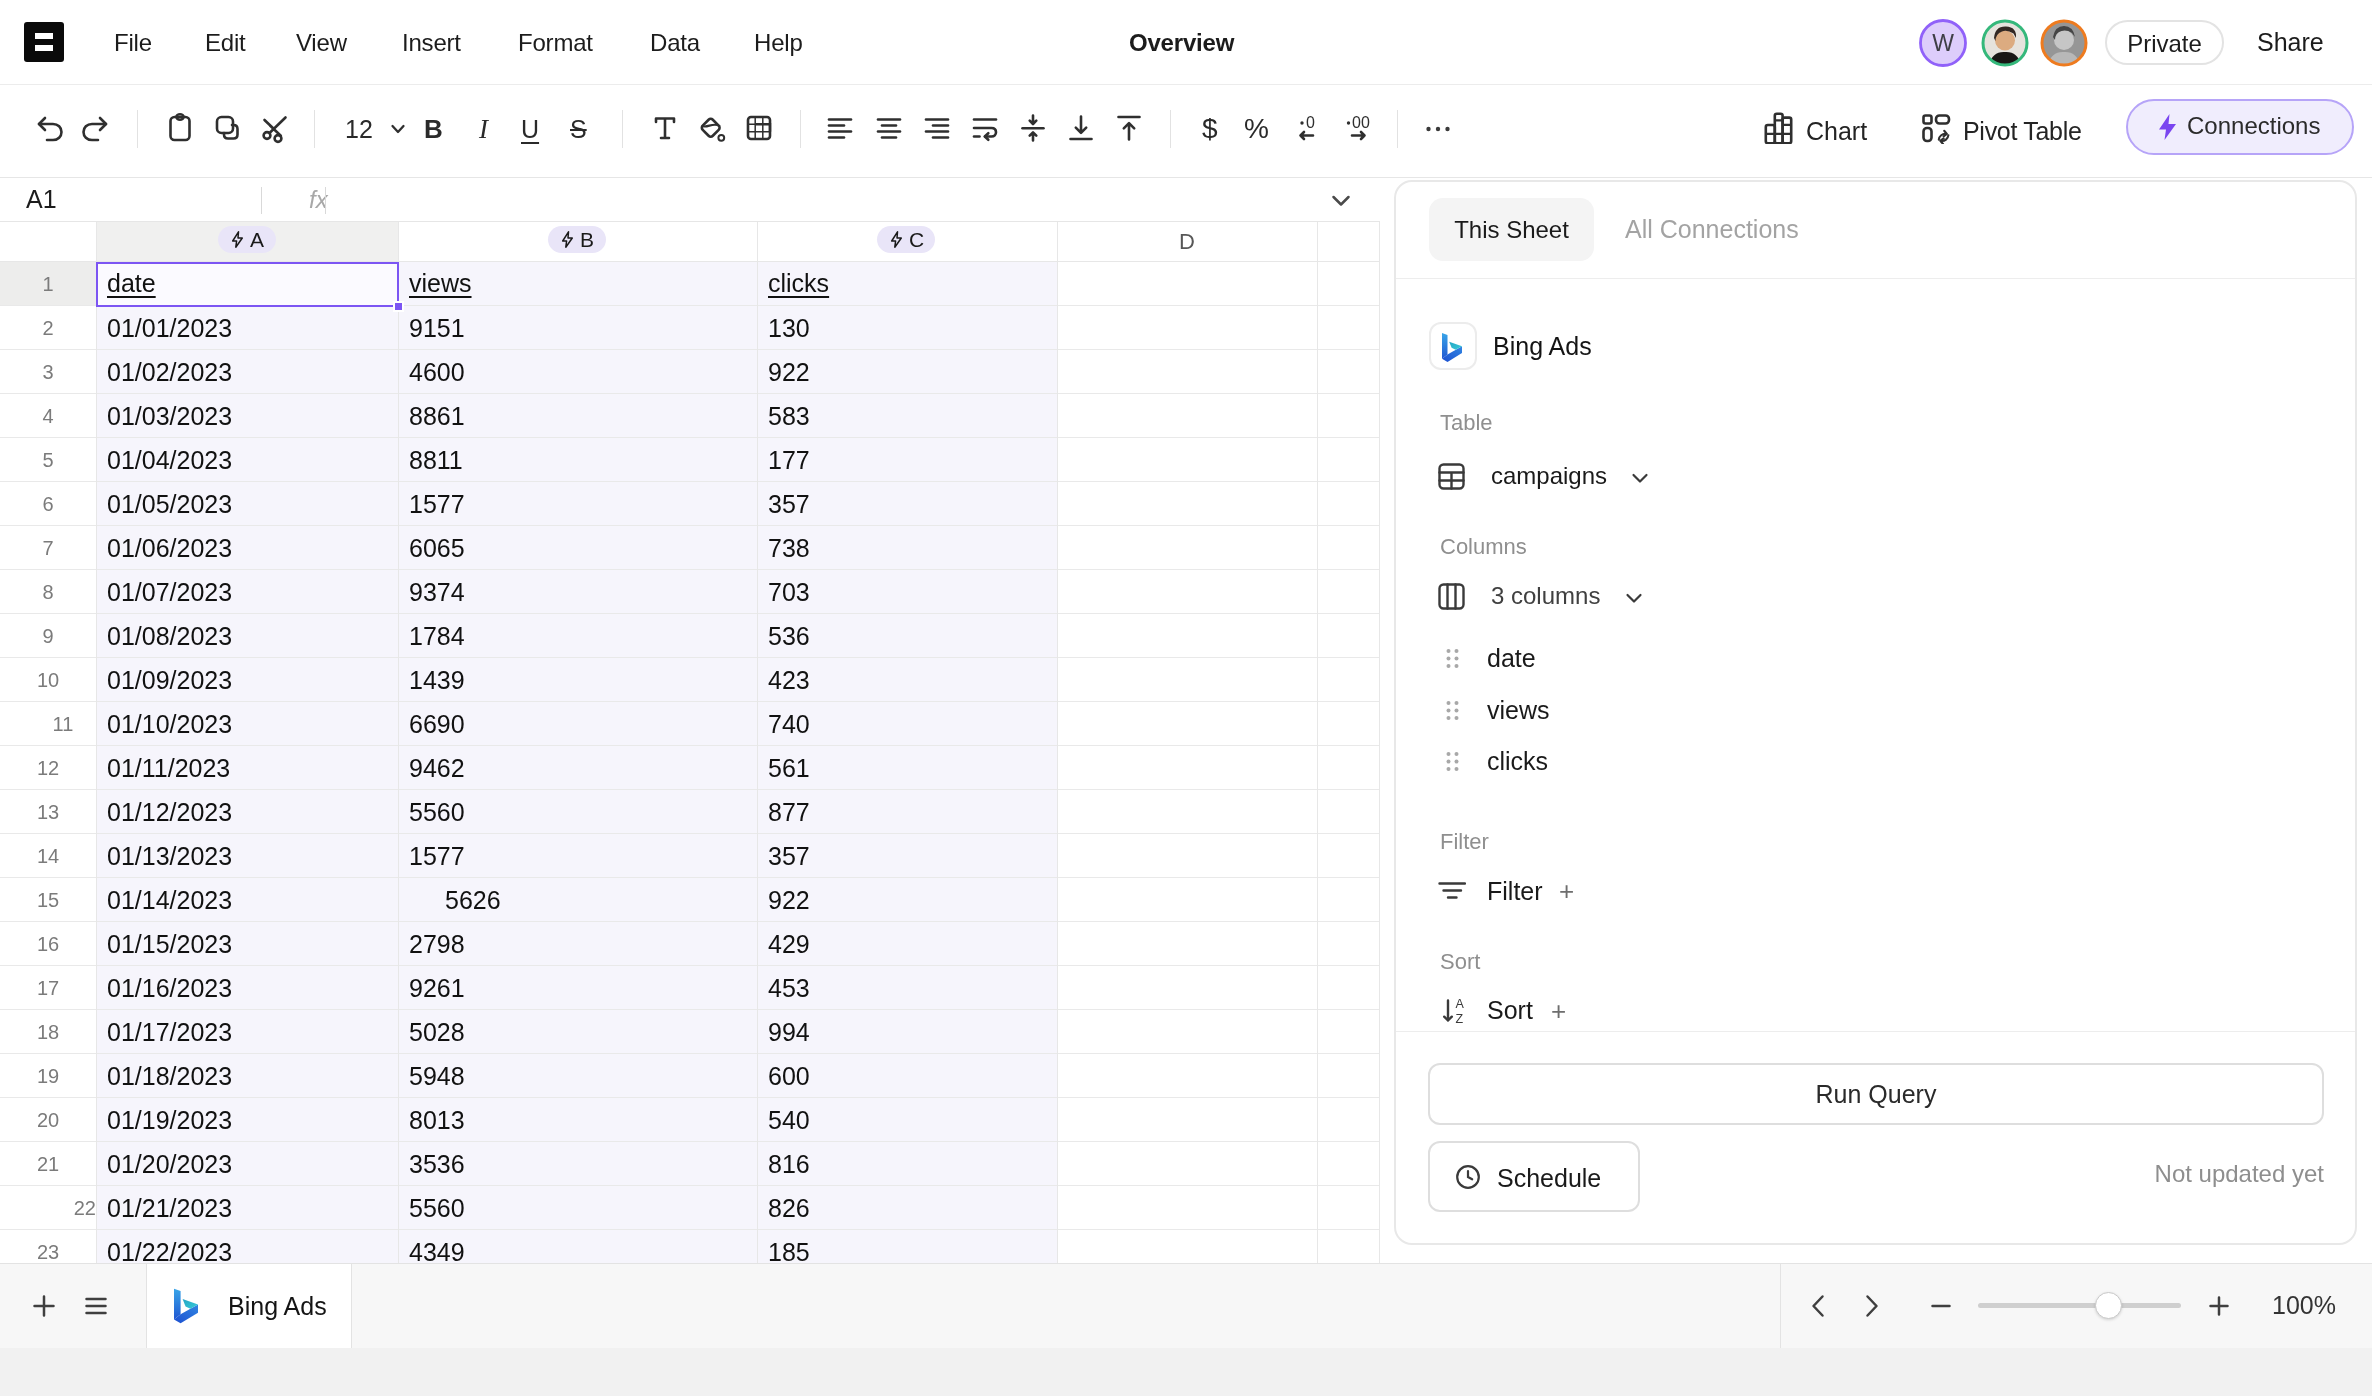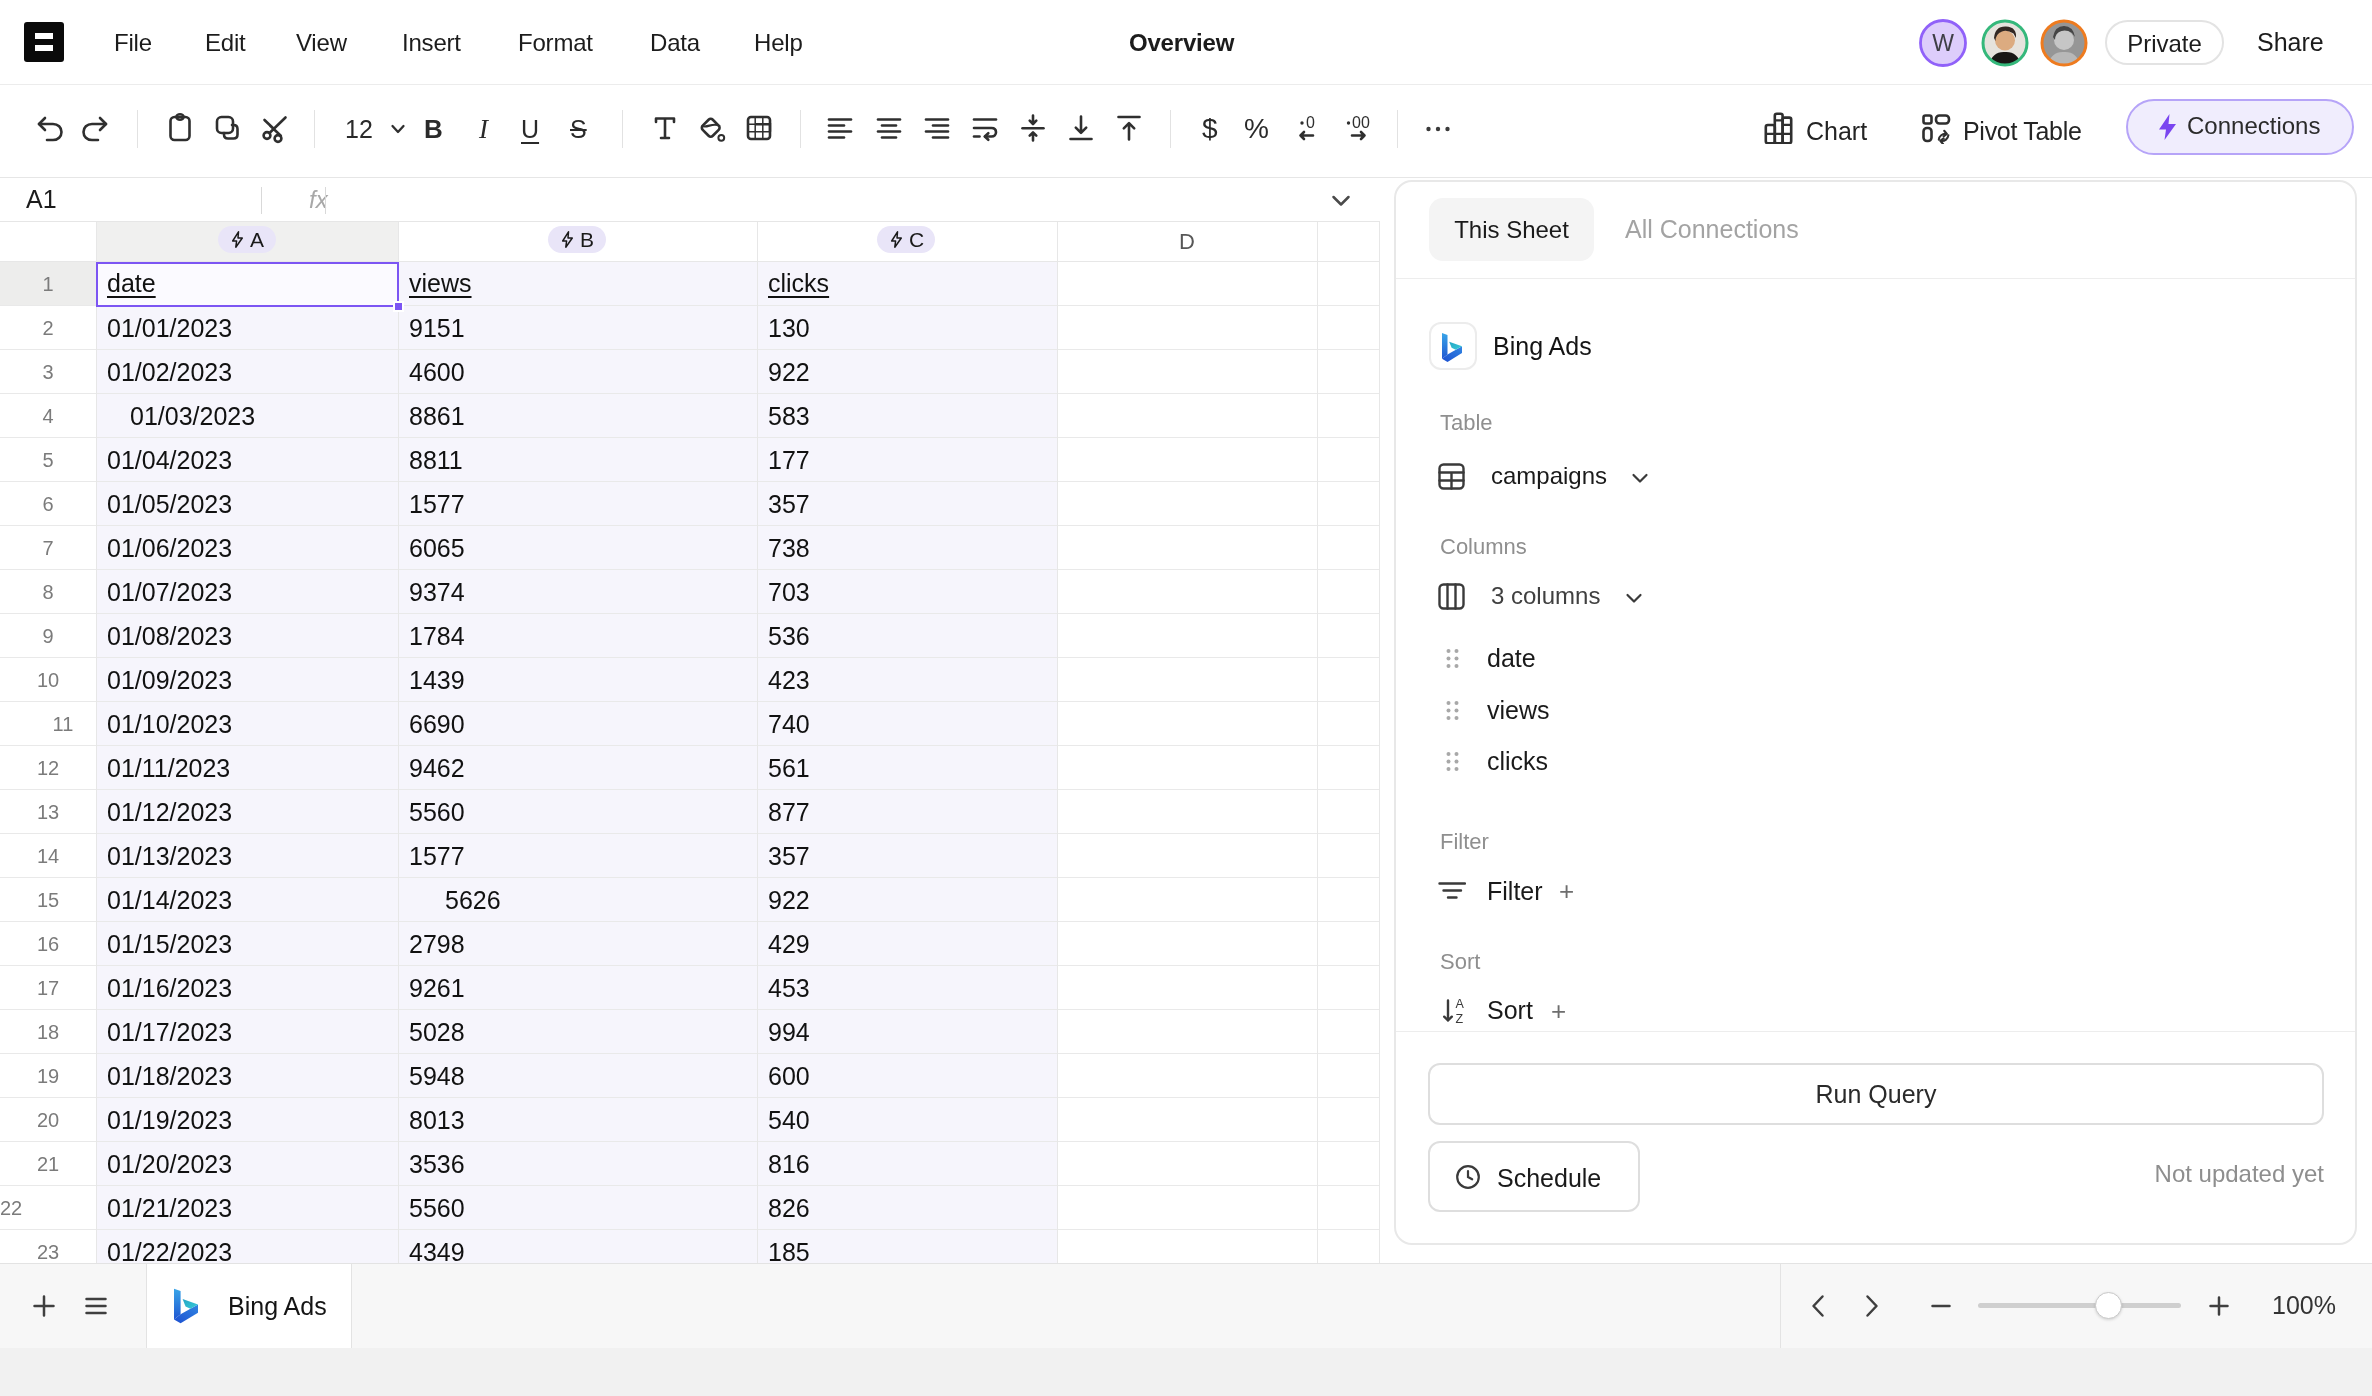--- a/index.html
+++ b/index.html
@@ -276,32 +276,32 @@
 <div class="abs" style="left:0;top:746px;width:96px;height:44px;line-height:44px;font-size:20px;color:#7b7b7b;text-align:center;">12</div>
 <div class="abs" style="left:0;top:790px;width:96px;height:44px;line-height:44px;font-size:20px;color:#7b7b7b;text-align:center;">13</div>
 <div class="abs" style="left:0;top:834px;width:96px;height:44px;line-height:44px;font-size:20px;color:#7b7b7b;text-align:center;">14</div>
 <div class="abs" style="left:0;top:878px;width:96px;height:44px;line-height:44px;font-size:20px;color:#7b7b7b;text-align:center;">15</div>
 <div class="abs" style="left:0;top:922px;width:96px;height:44px;line-height:44px;font-size:20px;color:#7b7b7b;text-align:center;">16</div>
 <div class="abs" style="left:0;top:966px;width:96px;height:44px;line-height:44px;font-size:20px;color:#7b7b7b;text-align:center;">17</div>
 <div class="abs" style="left:0;top:1010px;width:96px;height:44px;line-height:44px;font-size:20px;color:#7b7b7b;text-align:center;">18</div>
 <div class="abs" style="left:0;top:1054px;width:96px;height:44px;line-height:44px;font-size:20px;color:#7b7b7b;text-align:center;">19</div>
 <div class="abs" style="left:0;top:1098px;width:96px;height:44px;line-height:44px;font-size:20px;color:#7b7b7b;text-align:center;">20</div>
 <div class="abs" style="left:0;top:1142px;width:96px;height:44px;line-height:44px;font-size:20px;color:#7b7b7b;text-align:center;">21</div>
-<div class="abs" style="left:0;top:1186px;width:96px;height:44px;line-height:44px;font-size:20px;color:#7b7b7b;text-align:left;">22</div>
+<div class="abs" style="left:0;top:1186px;width:96px;height:44px;line-height:44px;font-size:20px;color:#7b7b7b;text-align:right;">22</div>
 <div class="abs" style="left:0;top:1230px;width:96px;height:44px;line-height:44px;font-size:20px;color:#7b7b7b;text-align:center;">23</div>
 <div class="abs" style="left:107px;top:262px;height:44px;line-height:43px;font-size:25px;color:#111;text-decoration:underline;text-decoration-thickness:2px;text-underline-offset:4px;">date</div>
 <div class="abs" style="left:409px;top:262px;height:44px;line-height:43px;font-size:25px;color:#111;text-decoration:underline;text-decoration-thickness:2px;text-underline-offset:4px;">views</div>
 <div class="abs" style="left:768px;top:262px;height:44px;line-height:43px;font-size:25px;color:#111;text-decoration:underline;text-decoration-thickness:2px;text-underline-offset:4px;">clicks</div>
 <div class="abs" style="left:107px;top:306px;height:44px;line-height:44px;font-size:25px;color:#111;">01/01/2023</div>
 <div class="abs" style="left:409px;top:306px;height:44px;line-height:44px;font-size:25px;color:#111;">9151</div>
 <div class="abs" style="left:768px;top:306px;height:44px;line-height:44px;font-size:25px;color:#111;">130</div>
 <div class="abs" style="left:107px;top:350px;height:44px;line-height:44px;font-size:25px;color:#111;">01/02/2023</div>
 <div class="abs" style="left:409px;top:350px;height:44px;line-height:44px;font-size:25px;color:#111;">4600</div>
 <div class="abs" style="left:768px;top:350px;height:44px;line-height:44px;font-size:25px;color:#111;">922</div>
-<div class="abs" style="left:107px;top:394px;height:44px;line-height:44px;font-size:25px;color:#111;margin-left:23px;">01/03/2023</div>
+<div class="abs" style="left:107px;top:394px;height:44px;line-height:44px;font-size:25px;color:#111;">01/03/2023</div>
 <div class="abs" style="left:409px;top:394px;height:44px;line-height:44px;font-size:25px;color:#111;">8861</div>
 <div class="abs" style="left:768px;top:394px;height:44px;line-height:44px;font-size:25px;color:#111;">583</div>
 <div class="abs" style="left:107px;top:438px;height:44px;line-height:44px;font-size:25px;color:#111;">01/04/2023</div>
 <div class="abs" style="left:409px;top:438px;height:44px;line-height:44px;font-size:25px;color:#111;">8811</div>
 <div class="abs" style="left:768px;top:438px;height:44px;line-height:44px;font-size:25px;color:#111;">177</div>
 <div class="abs" style="left:107px;top:482px;height:44px;line-height:44px;font-size:25px;color:#111;">01/05/2023</div>
 <div class="abs" style="left:409px;top:482px;height:44px;line-height:44px;font-size:25px;color:#111;">1577</div>
 <div class="abs" style="left:768px;top:482px;height:44px;line-height:44px;font-size:25px;color:#111;">357</div>
 <div class="abs" style="left:107px;top:526px;height:44px;line-height:44px;font-size:25px;color:#111;">01/06/2023</div>
 <div class="abs" style="left:409px;top:526px;height:44px;line-height:44px;font-size:25px;color:#111;">6065</div>

